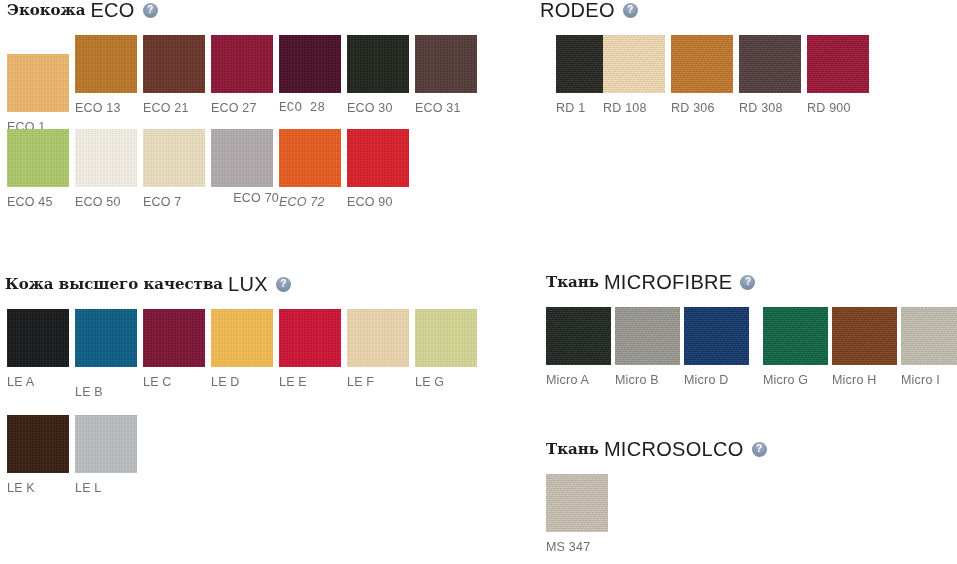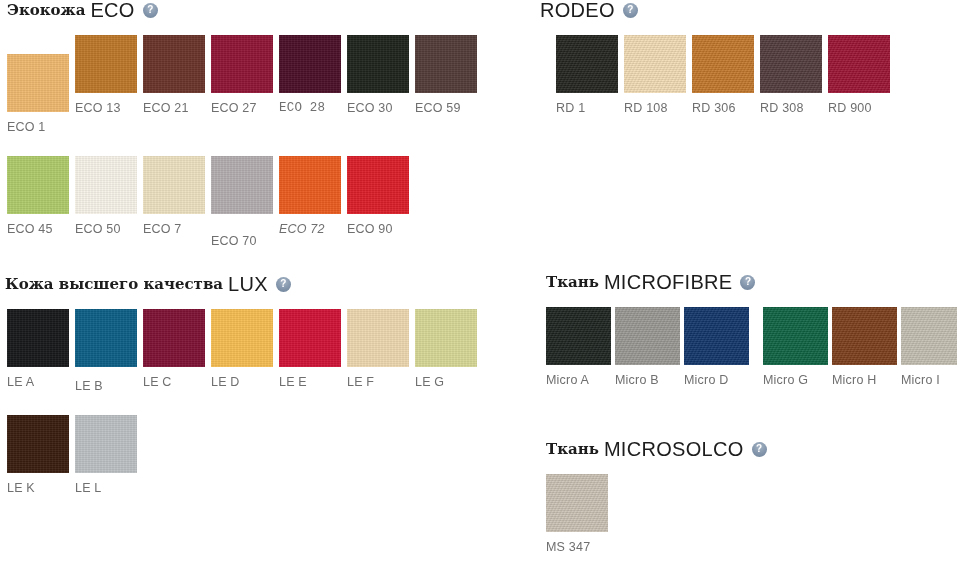--- a/index.html
+++ b/index.html
@@ -137,39 +137,39 @@
         <div class="swatch-cell" style="width: 68px;">
           <div class="swatch" title="ECO 28" style="width: 62px; height: 58px; background: rgb(76, 16, 40);"></div>
           <div class="swatch-label" style="margin-top: 8px; font-family: Liberation Mono, monospace;">ECO 28</div>
         </div>
         <div class="swatch-cell" style="width: 68px;">
           <div class="swatch" title="ECO 30" style="width: 62px; height: 58px; background: rgb(31, 36, 29);"></div>
           <div class="swatch-label" style="margin-top: 8px;">ECO 30</div>
         </div>
         <div class="swatch-cell" style="width: 68px;">
           <div class="swatch" title="ECO 31" style="width: 62px; height: 58px; background: rgb(83, 60, 58);"></div>
-          <div class="swatch-label" style="margin-top: 8px;">ECO 59</div>
-        </div>
-      </div>
-      <div class="swatch-row" style="position: absolute; left: 7px; top: 156px;">
+          <div class="swatch-label" style="margin-top: 8px;">ECO 31</div>
+        </div>
+      </div>
+      <div class="swatch-row" style="position: absolute; left: 7px; top: 129px;">
         <div class="swatch-cell" style="width: 68px;">
           <div class="swatch" title="ECO 45" style="width: 62px; height: 58px; background: rgb(174, 203, 107);"></div>
           <div class="swatch-label" style="margin-top: 8px;">ECO 45</div>
         </div>
         <div class="swatch-cell" style="width: 68px;">
           <div class="swatch" title="ECO 50" style="width: 62px; height: 58px; background: rgb(246, 242, 232);"></div>
           <div class="swatch-label" style="margin-top: 8px;">ECO 50</div>
         </div>
         <div class="swatch-cell" style="width: 68px;">
           <div class="swatch" title="ECO 7" style="width: 62px; height: 58px; background: rgb(237, 224, 192);"></div>
           <div class="swatch-label" style="margin-top: 8px;">ECO 7</div>
         </div>
         <div class="swatch-cell" style="width: 68px;">
           <div class="swatch" title="ECO 70" style="width: 62px; height: 58px; background: rgb(179, 173, 176);"></div>
-          <div class="swatch-label" style="margin-top: 20px;">ECO 70</div>
+          <div class="swatch-label" style="margin-top: 4px; text-align: right;">ECO 70</div>
         </div>
         <div class="swatch-cell" style="width: 68px;">
           <div class="swatch" title="ECO 72" style="width: 62px; height: 58px; background: rgb(234, 92, 32);"></div>
           <div class="swatch-label" style="margin-top: 8px; font-style: italic;">ECO 72</div>
         </div>
         <div class="swatch-cell" style="width: 68px;">
           <div class="swatch" title="ECO 90" style="width: 62px; height: 58px; background: rgb(218, 31, 43);"></div>
           <div class="swatch-label" style="margin-top: 8px;">ECO 90</div>
         </div>
       </div>
@@ -183,21 +183,21 @@
           <span>?</span>
         </span>
       </div>
       <div class="swatch-row" style="position: absolute; left: 7px; top: 35px;">
         <div class="swatch-cell" style="width: 68px;">
           <div class="swatch" title="LE A" style="width: 62px; height: 58px; background: rgb(23, 25, 26);"></div>
           <div class="swatch-label" style="margin-top: 8px;">LE A</div>
         </div>
         <div class="swatch-cell" style="width: 68px;">
           <div class="swatch" title="LE B" style="width: 62px; height: 58px; background: rgb(13, 95, 134);"></div>
-          <div class="swatch-label" style="margin-top: 12px;">LE B</div>
+          <div class="swatch-label" style="margin-top: 18px;">LE B</div>
         </div>
         <div class="swatch-cell" style="width: 68px;">
           <div class="swatch" title="LE C" style="width: 62px; height: 58px; background: rgb(126, 18, 53);"></div>
           <div class="swatch-label" style="margin-top: 8px;">LE C</div>
         </div>
         <div class="swatch-cell" style="width: 68px;">
           <div class="swatch" title="LE D" style="width: 62px; height: 58px; background: rgb(245, 188, 82);"></div>
           <div class="swatch-label" style="margin-top: 8px;">LE D</div>
         </div>
         <div class="swatch-cell" style="width: 68px;">
@@ -227,21 +227,21 @@
   </div>
 <div class="panel col-right" id="col-right">
     <div class="section" style="top: 0px;">
       <div class="sec-head" style="">
         <span class="lat">RODEO</span>
         <span class="help-icon">
           <span>?</span>
         </span>
       </div>
       <div class="swatch-row" style="position: absolute; left: 16px; top: 35px;">
-        <div class="swatch-cell" style="width: 68px;">
+        <div class="swatch-cell" style="width: 47px;">
           <div class="swatch grain-coarse" title="RD 1" style="width: 62px; height: 58px; background: rgb(35, 36, 31);"></div>
           <div class="swatch-label" style="margin-top: 8px;">RD 1</div>
         </div>
         <div class="swatch-cell" style="width: 68px;">
           <div class="swatch grain-coarse" title="RD 108" style="width: 62px; height: 58px; background: rgb(243, 220, 181);"></div>
           <div class="swatch-label" style="margin-top: 8px;">RD 108</div>
         </div>
         <div class="swatch-cell" style="width: 68px;">
           <div class="swatch grain-coarse" title="RD 306" style="width: 62px; height: 58px; background: rgb(194, 118, 43);"></div>
           <div class="swatch-label" style="margin-top: 8px;">RD 306</div>

